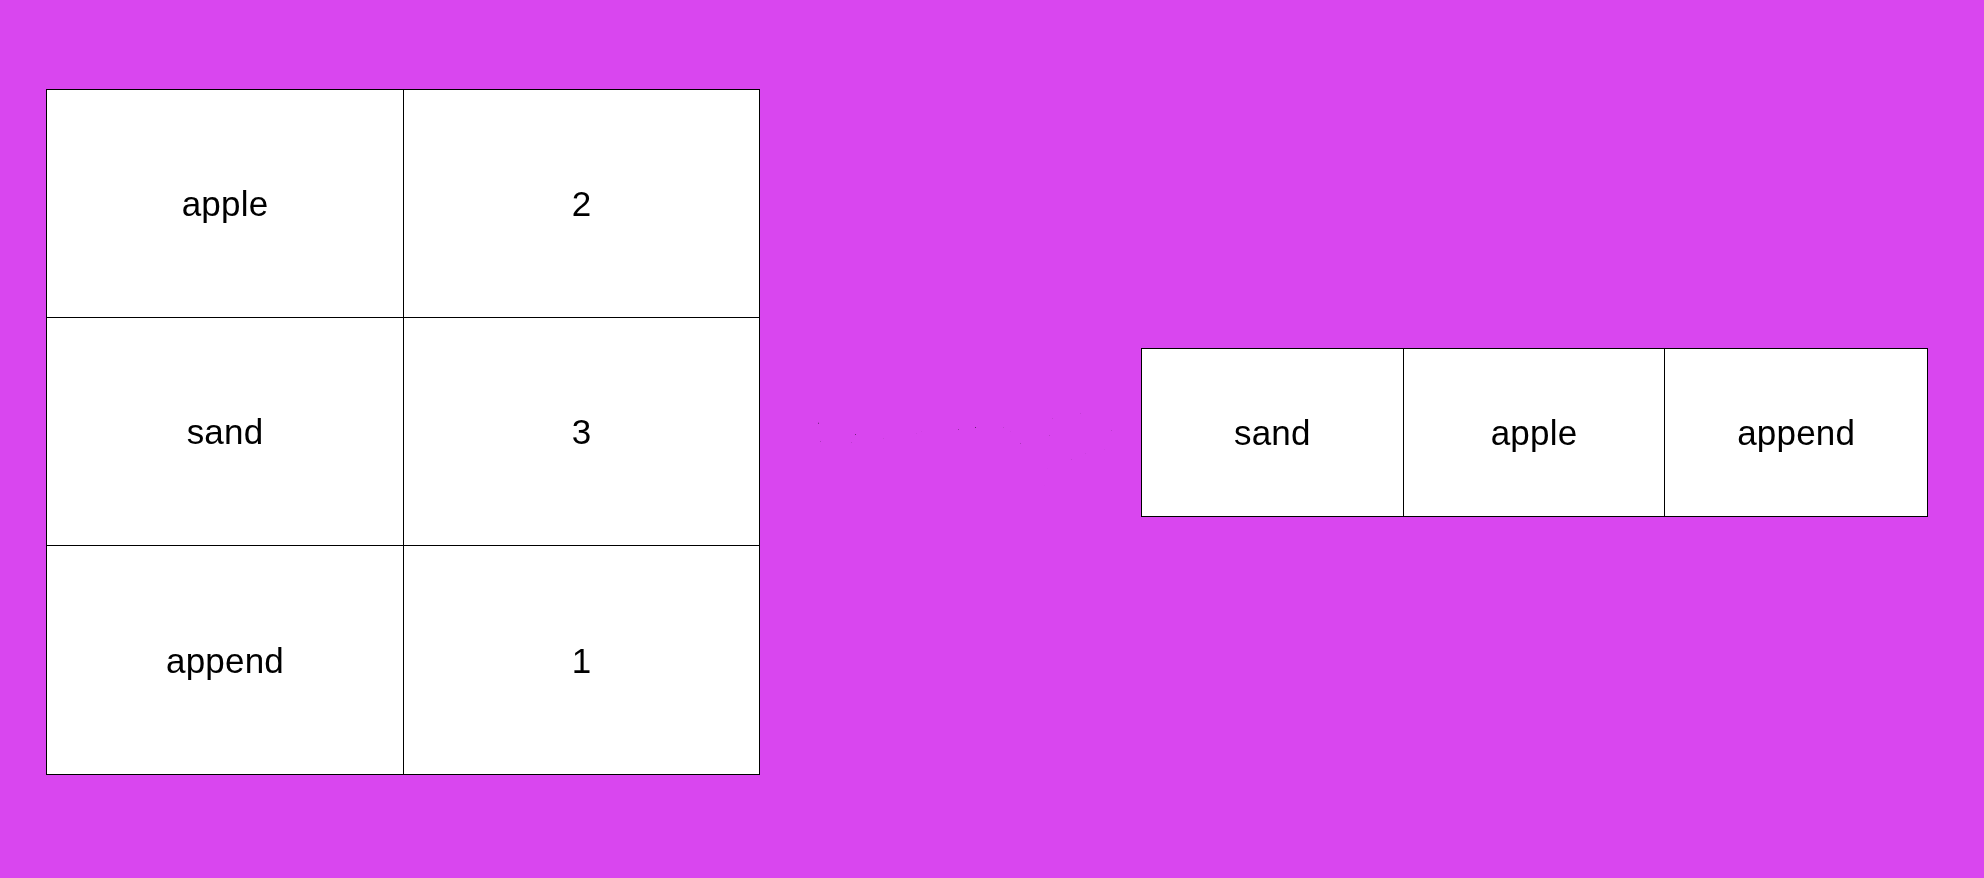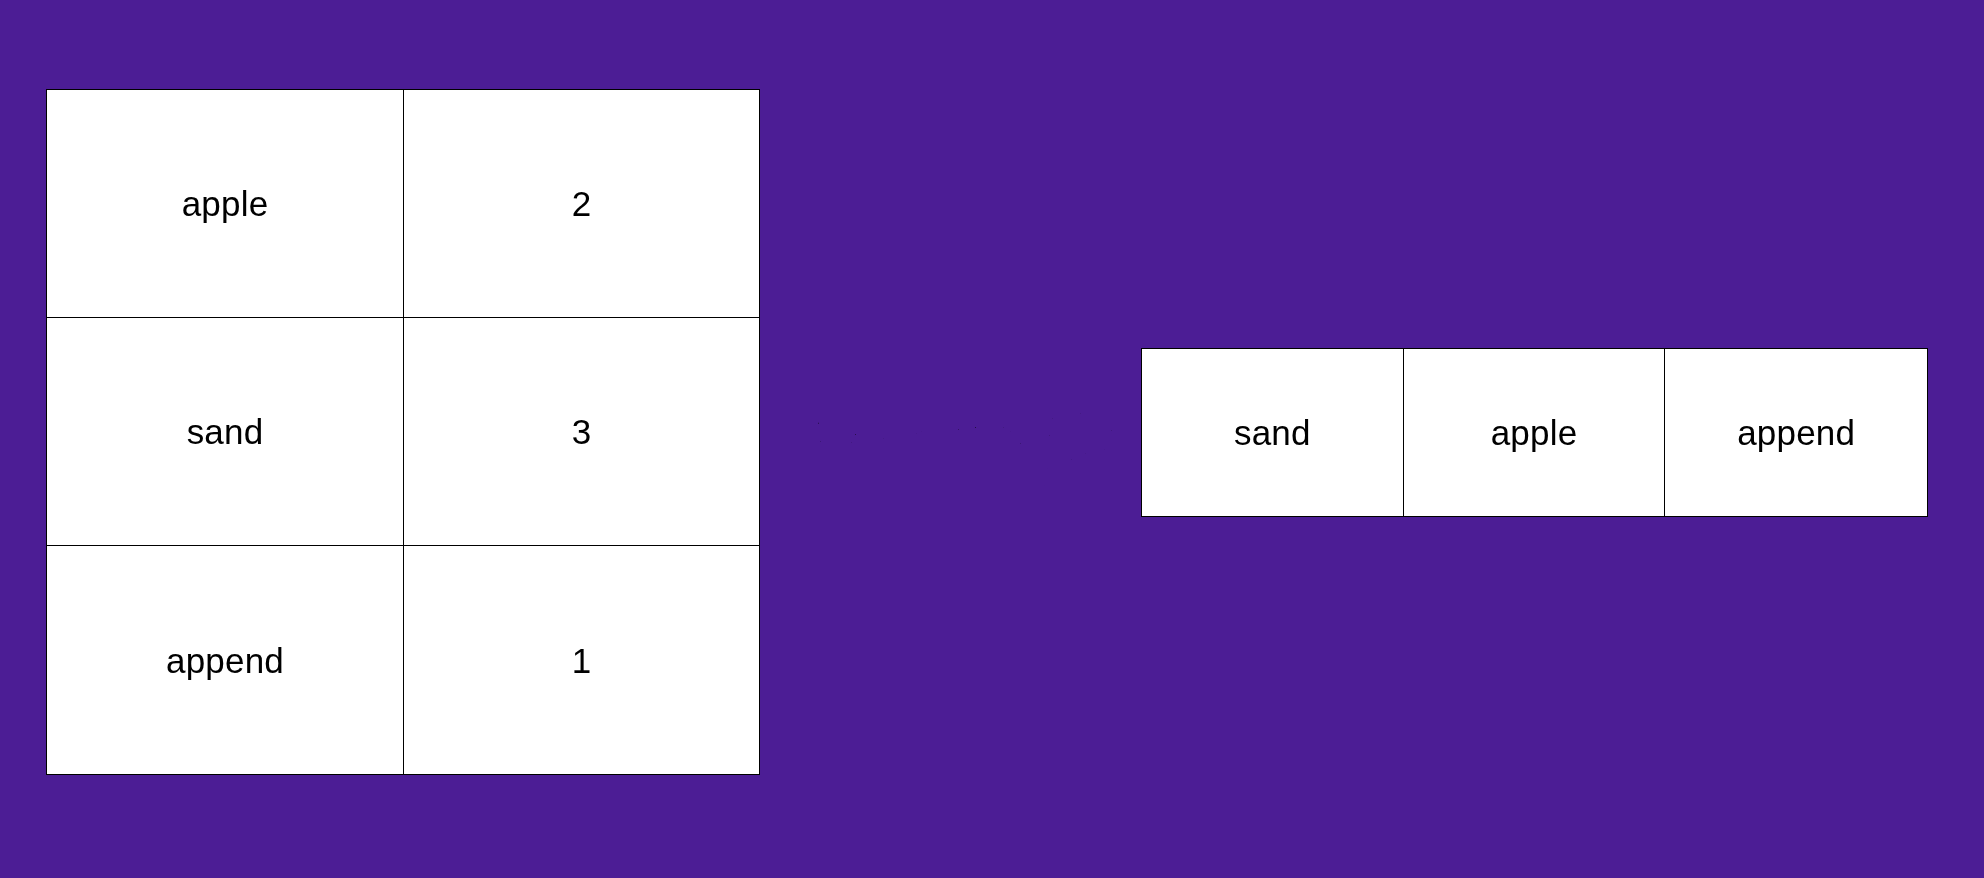--- a/index.html
+++ b/index.html
@@ -4,21 +4,21 @@
 <style>
   html, body {
     margin: 0;
     padding: 0;
     background: #ffffff;
   }
   .canvas {
     position: relative;
     width: 1984px;
     height: 878px;
-    background: #4c1d95;
+    background: #d946ef;
     font-family: "Liberation Sans", sans-serif;
     color: #000000;
     overflow: hidden;
   }
   .tbl {
     position: absolute;
     display: grid;
     border: 1.5px solid #000000;
     box-sizing: border-box;
     background: #ffffff;

